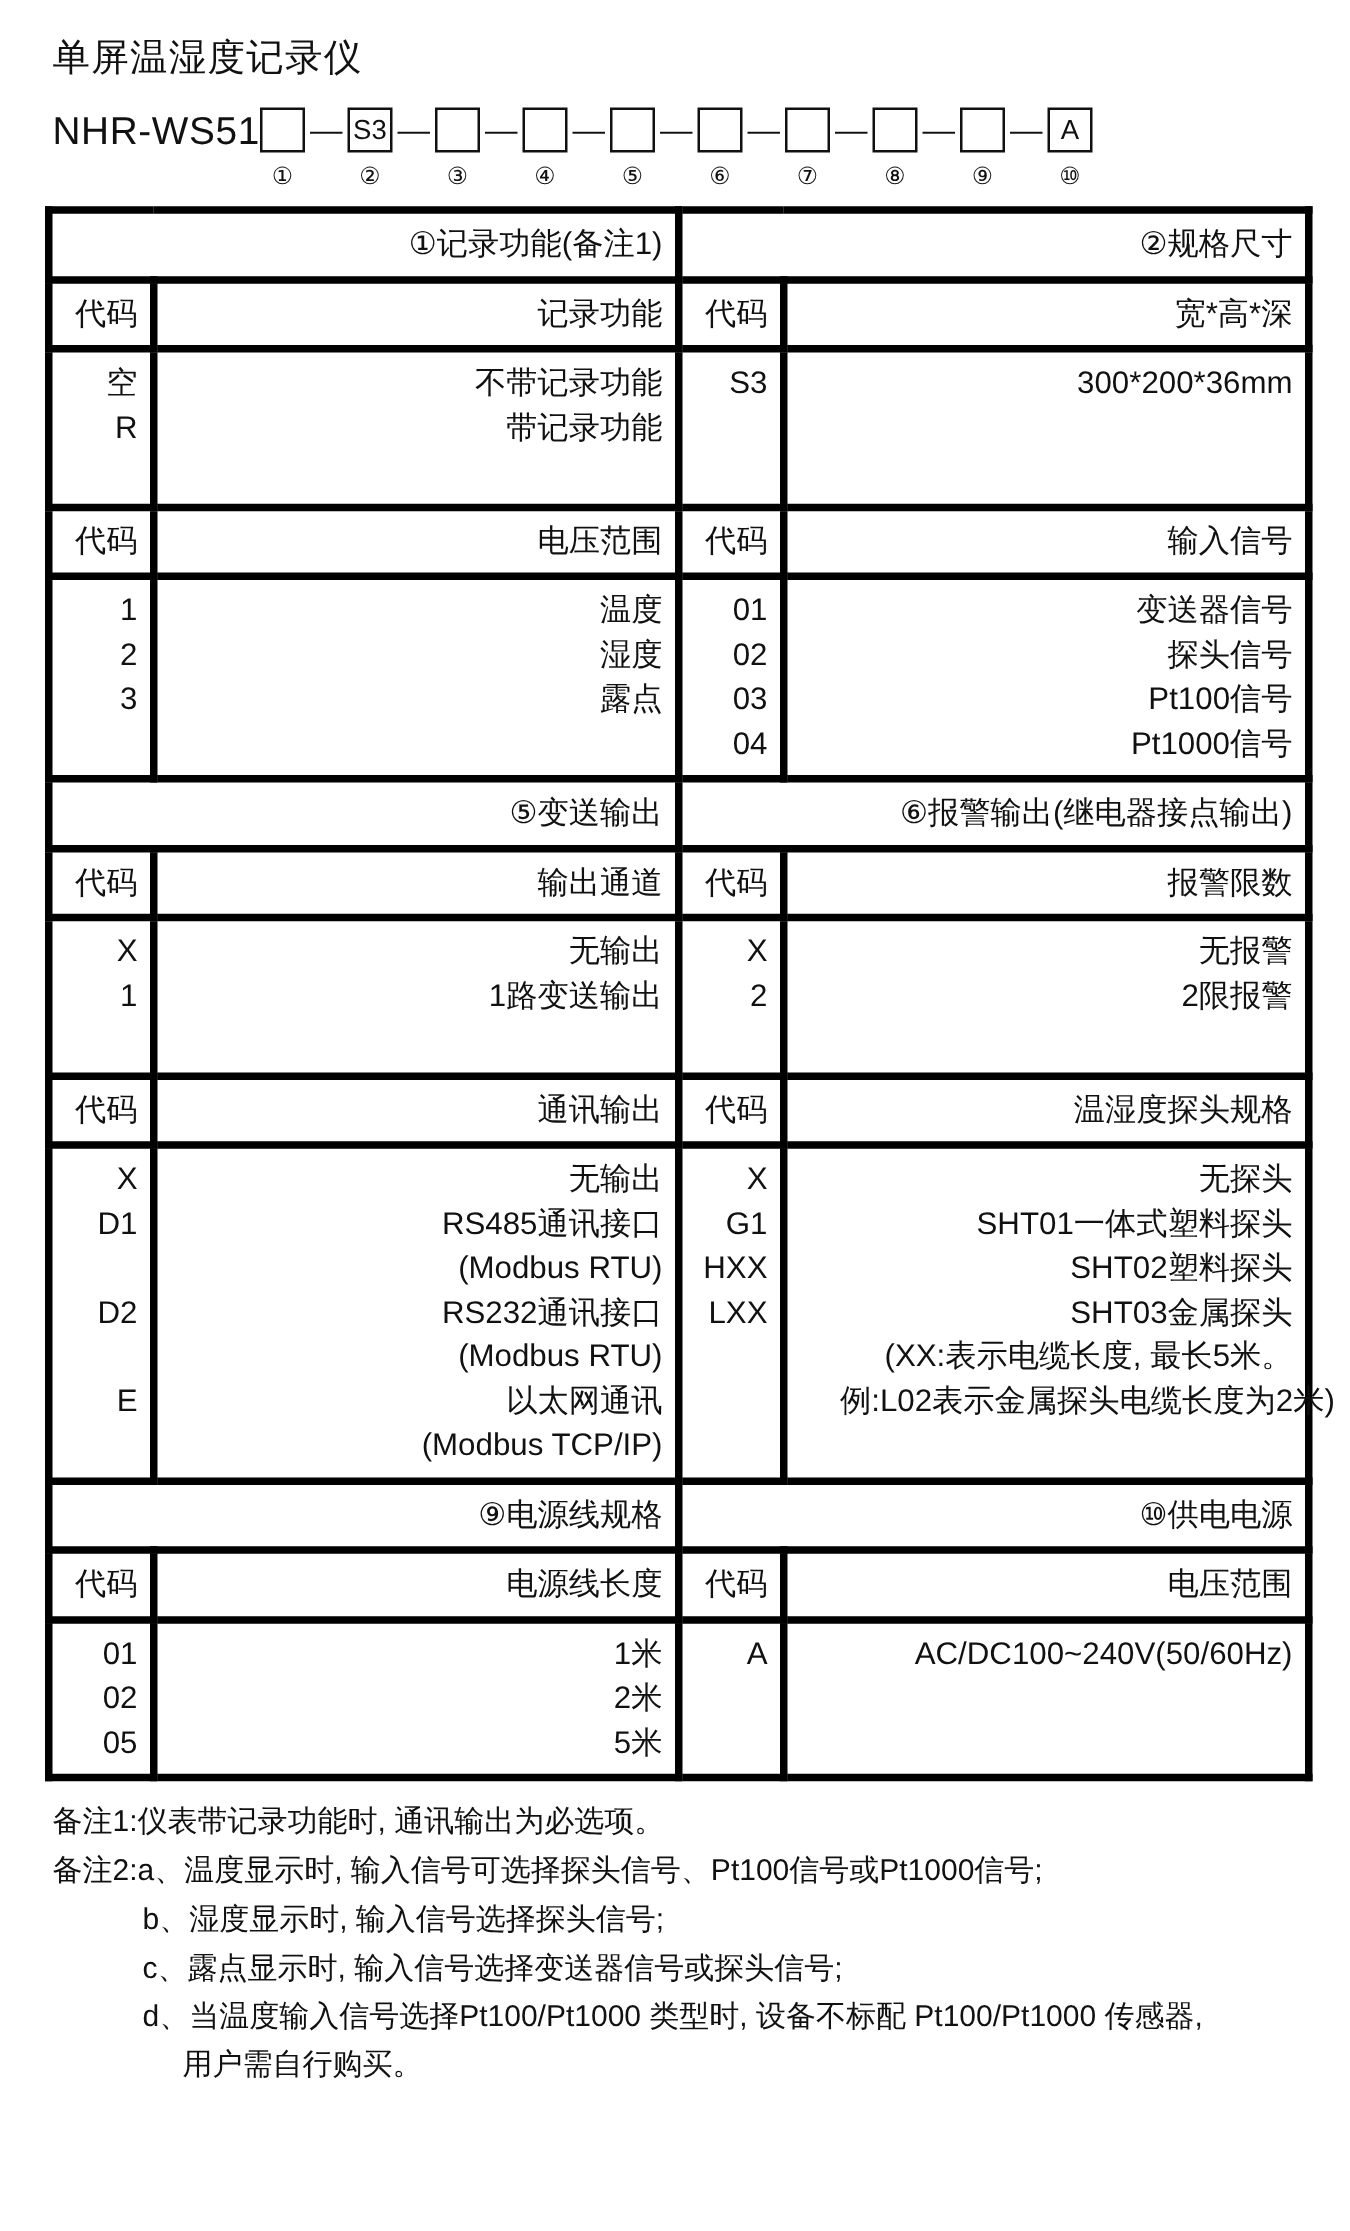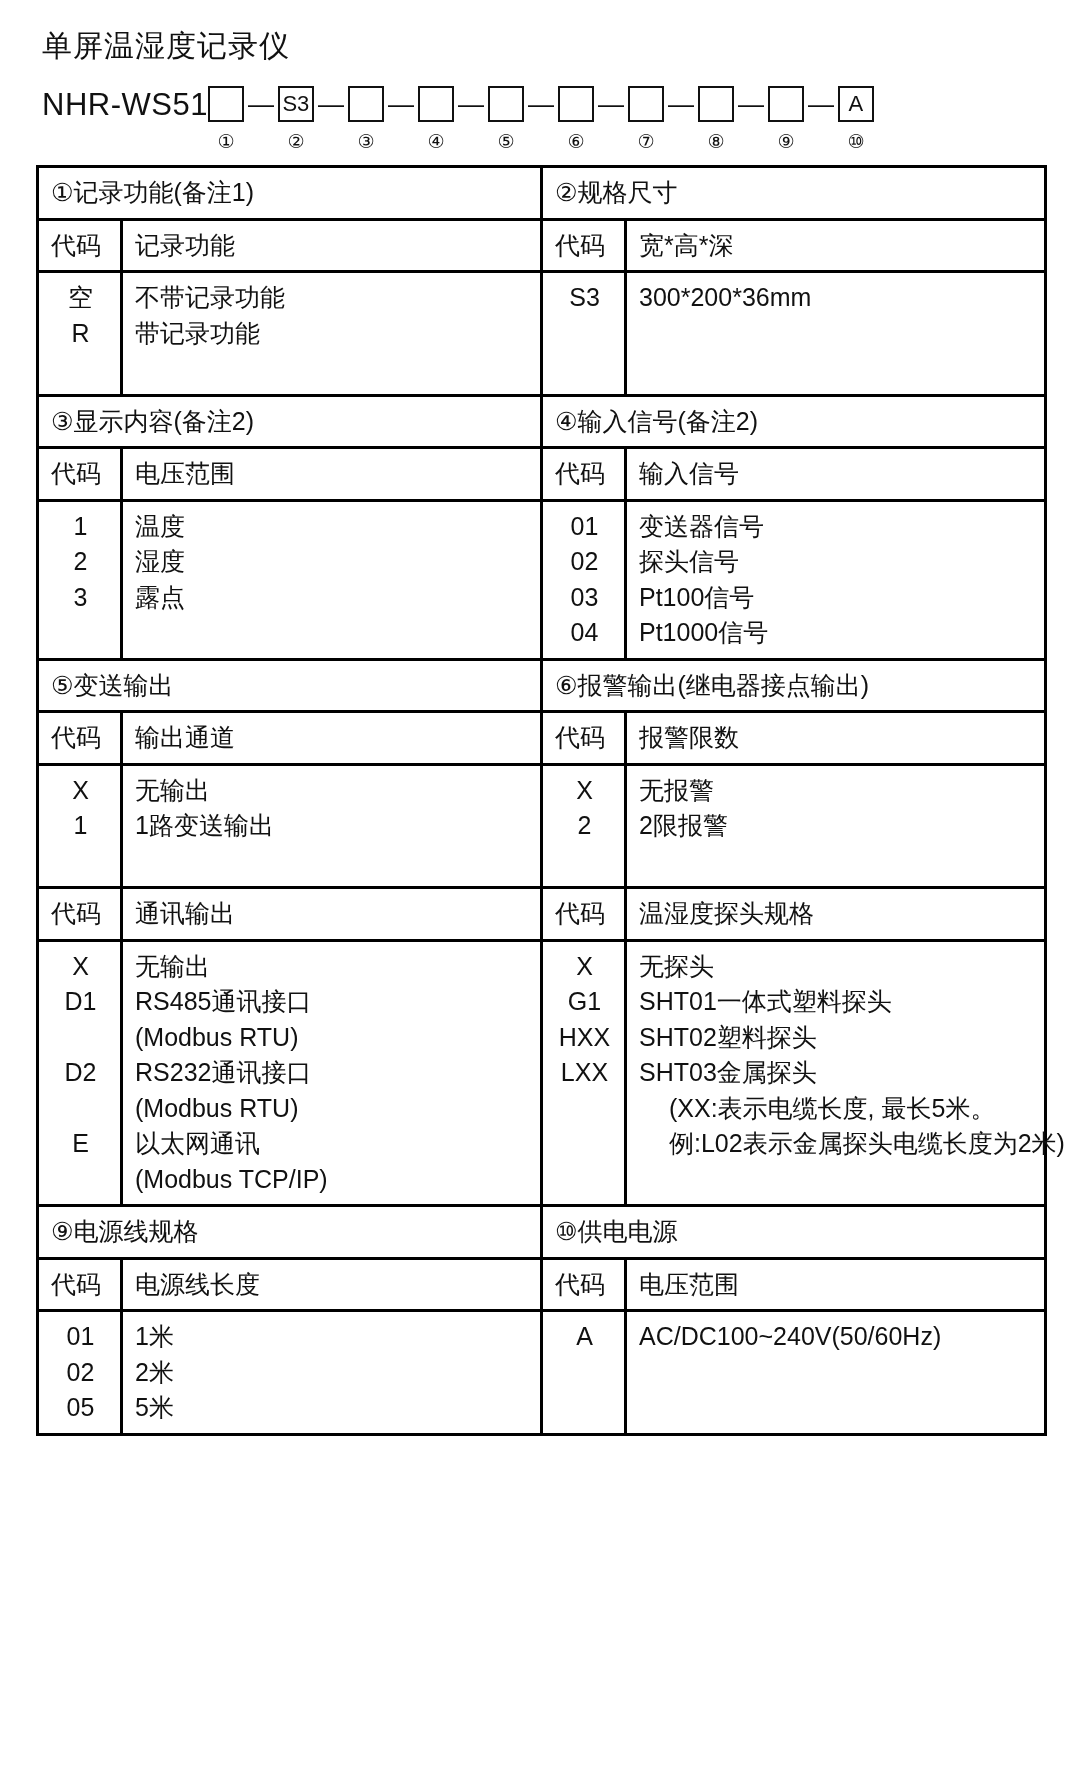--- a/index.html
+++ b/index.html
@@ -78,25 +78,26 @@
 
   
   table.spec {
     border-collapse: collapse;
     width: 1008px;
     margin-top: 10px;
     table-layout: fixed;
     border: 2px solid #111;
   }
   table.spec td {
-    border: 3px solid #000000;
+    border: 6px solid #000000;
     vertical-align: top;
     padding: 7px 10px 7px 12px;
     font-size: 25px;
     line-height: 1.42;
+    text-align: right;
   }
   .hdr {
     font-size: 25px;
   }
   td.hdr {
     padding-top: 9px;
     padding-bottom: 9px;
   }
   
   col.c1 { width: 84px; }
@@ -227,24 +228,20 @@
           <div>&nbsp;</div>
         </td>
         <td class="code cell-lines">
           <div>S3</div>
         </td>
         <td class="cell-lines">
           <div>300*200*36mm</div>
         </td>
       </tr>
 
-      <tr class="grouprow">
-        <td class="hdr" colspan="2">③显示内容(备注2)</td>
-        <td class="hdr" colspan="2">④输入信号(备注2)</td>
-      </tr>
       <tr>
         <td class="codehdr">代码</td>
         <td>电压范围</td>
         <td class="codehdr">代码</td>
         <td>输入信号</td>
       </tr>
       <tr class="sep-bottom">
         <td class="code cell-lines">
           <div>1</div>
           <div>2</div>
@@ -370,14 +367,22 @@
           <div>A</div>
         </td>
         <td class="cell-lines">
           <div>AC/DC100~240V(50/60Hz)</div>
         </td>
       </tr>
 
     </tbody>
   </table>
 
+  <div class="notes">
+    <div class="note-line">备注1:仪表带记录功能时, 通讯输出为必选项。</div>
+    <div class="note-line">备注2:a、温度显示时, 输入信号可选择探头信号、Pt100信号或Pt1000信号;</div>
+    <div class="note-line sub">b、湿度显示时, 输入信号选择探头信号;</div>
+    <div class="note-line sub">c、露点显示时, 输入信号选择变送器信号或探头信号;</div>
+    <div class="note-line sub">d、当温度输入信号选择Pt100/Pt1000 类型时, 设备不标配 Pt100/Pt1000 传感器,</div>
+    <div class="note-line sub2">用户需自行购买。</div>
+  </div>
 
 </div>
 
 </body></html>

